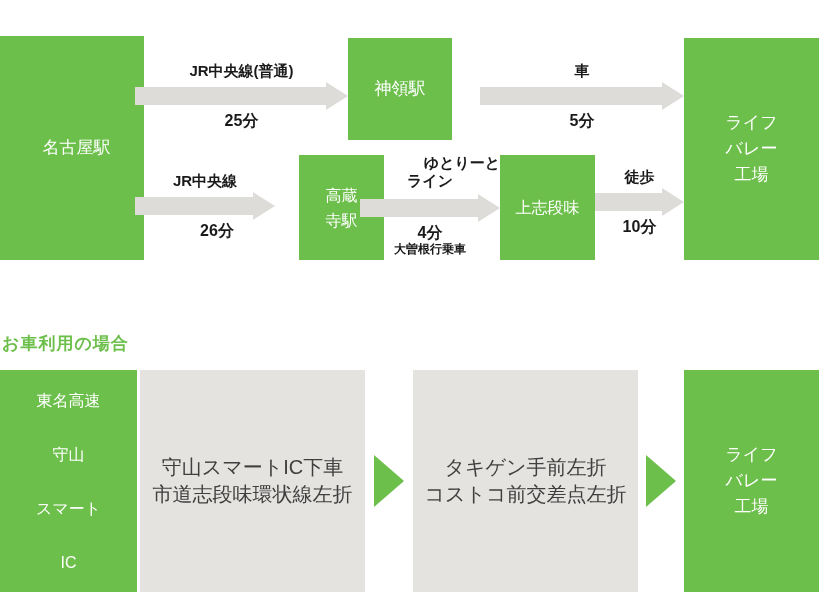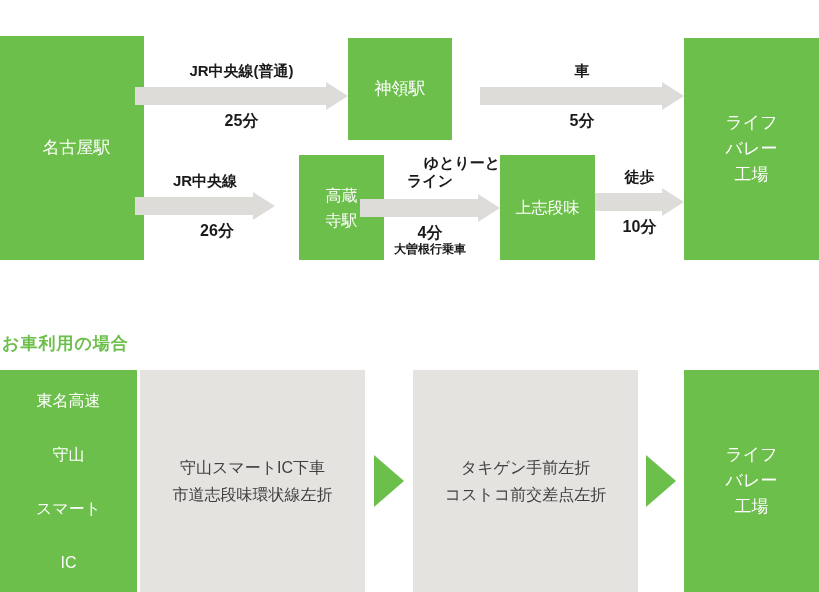--- a/index.html
+++ b/index.html
@@ -4,21 +4,21 @@
 <style>
   html,body{margin:0;padding:0;background:#ffffff;}
   body{font-family:"Liberation Sans","DejaVu Sans",sans-serif;}
   #canvas{position:relative;width:819px;height:592px;background:#ffffff;overflow:hidden;}
 
   .section-title{position:absolute;font-size:17px;font-weight:bold;color:var(--green,#6cbf4a);letter-spacing:1px;}
 
   .gbox{position:absolute;background:var(--green,#6cbf4a);color:#ffffff;display:flex;flex-direction:column;align-items:center;justify-content:center;text-align:center;}
   .gbox span{display:block;}
 
-  .graybox{position:absolute;background:var(--step-gray,#e5e3e0);color:var(--step-text,#3f3f3f);display:flex;flex-direction:column;align-items:center;justify-content:center;text-align:center;font-size:16px;line-height:27px;}
+  .graybox{position:absolute;background:var(--step-gray,#e5e3e0);color:var(--step-text,#3f3f3f);display:flex;flex-direction:column;align-items:center;justify-content:center;text-align:center;font-size:20px;line-height:27px;}
 
   .block-arrow{position:absolute;display:flex;align-items:center;height:28px;}
   .arrow-bar{flex:1;height:18px;background:var(--arrow-gray,#dedcd9);}
   .arrow-head{width:0;height:0;border-top:14px solid transparent;border-bottom:14px solid transparent;border-left:22px solid var(--arrow-gray,#dedcd9);}
 
   .leg-label{position:absolute;text-align:center;font-weight:bold;color:var(--label-black,#1a1a1a);font-size:15px;line-height:18px;white-space:nowrap;}
   .leg-label.small{font-size:12px;line-height:14px;}
 
   .tri{position:absolute;width:0;height:0;border-top:26px solid transparent;border-bottom:26px solid transparent;border-left:30px solid var(--green,#6cbf4a);}
 

